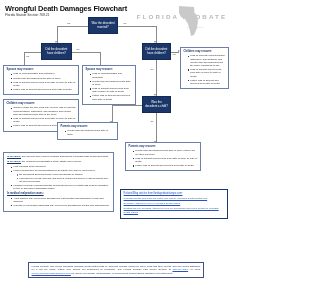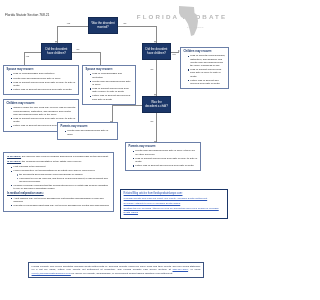--- a/index.html
+++ b/index.html
@@ -79,20 +79,21 @@
           padding:2px 2.6px;}
   .footer p{margin:0;font-size:2.5px;line-height:1.36;color:#1b2a4a;
             text-align:justify;}
   .footer .lk{color:#2a55b8;}
 </style>
 </head>
 <body>
 
 <div class="page">
 
+  <div class="title">Wrongful Death Damages Flowchart</div>
   <div class="subtitle">Florida Statute Section 768.21</div>
 
   <div class="logo">
     <div class="logo-text">FLORIDA PROBATE</div>
     <svg class="logo-map" viewBox="0 0 24 33">
       <path d="M2 2 L17 3 L17.5 9 L20 11 L21 17 L20 24 L17 31 L14 32 L13 27 L11 20 L8 15 L4 13 L2 9 Z" fill="#c9c9c9"></path>
     </svg>
     <div class="logo-sub">LAW GROUP</div>
   </div>
 

